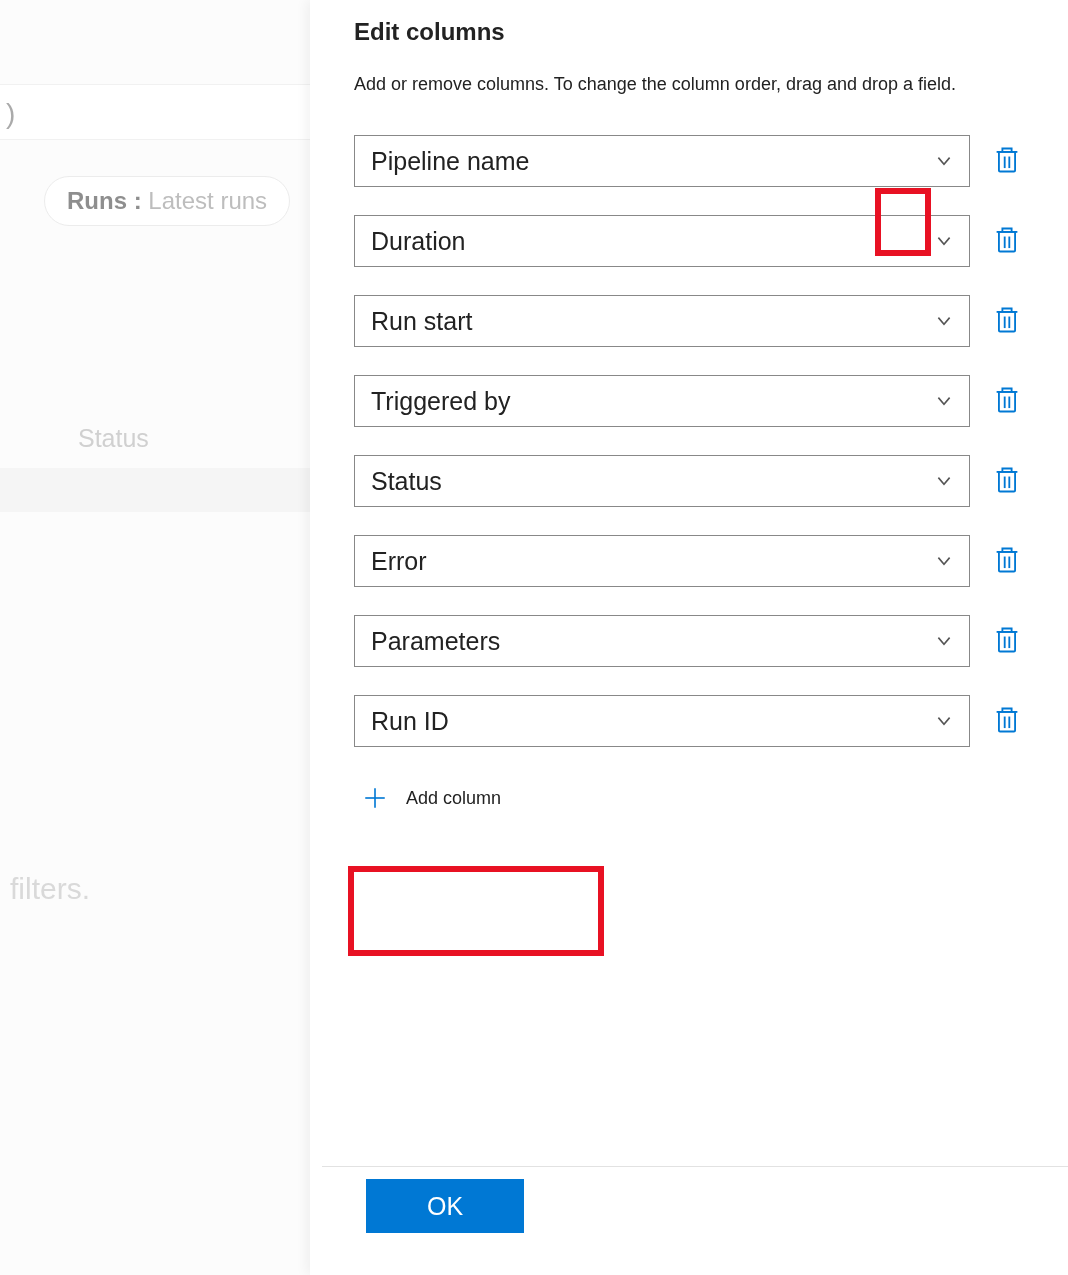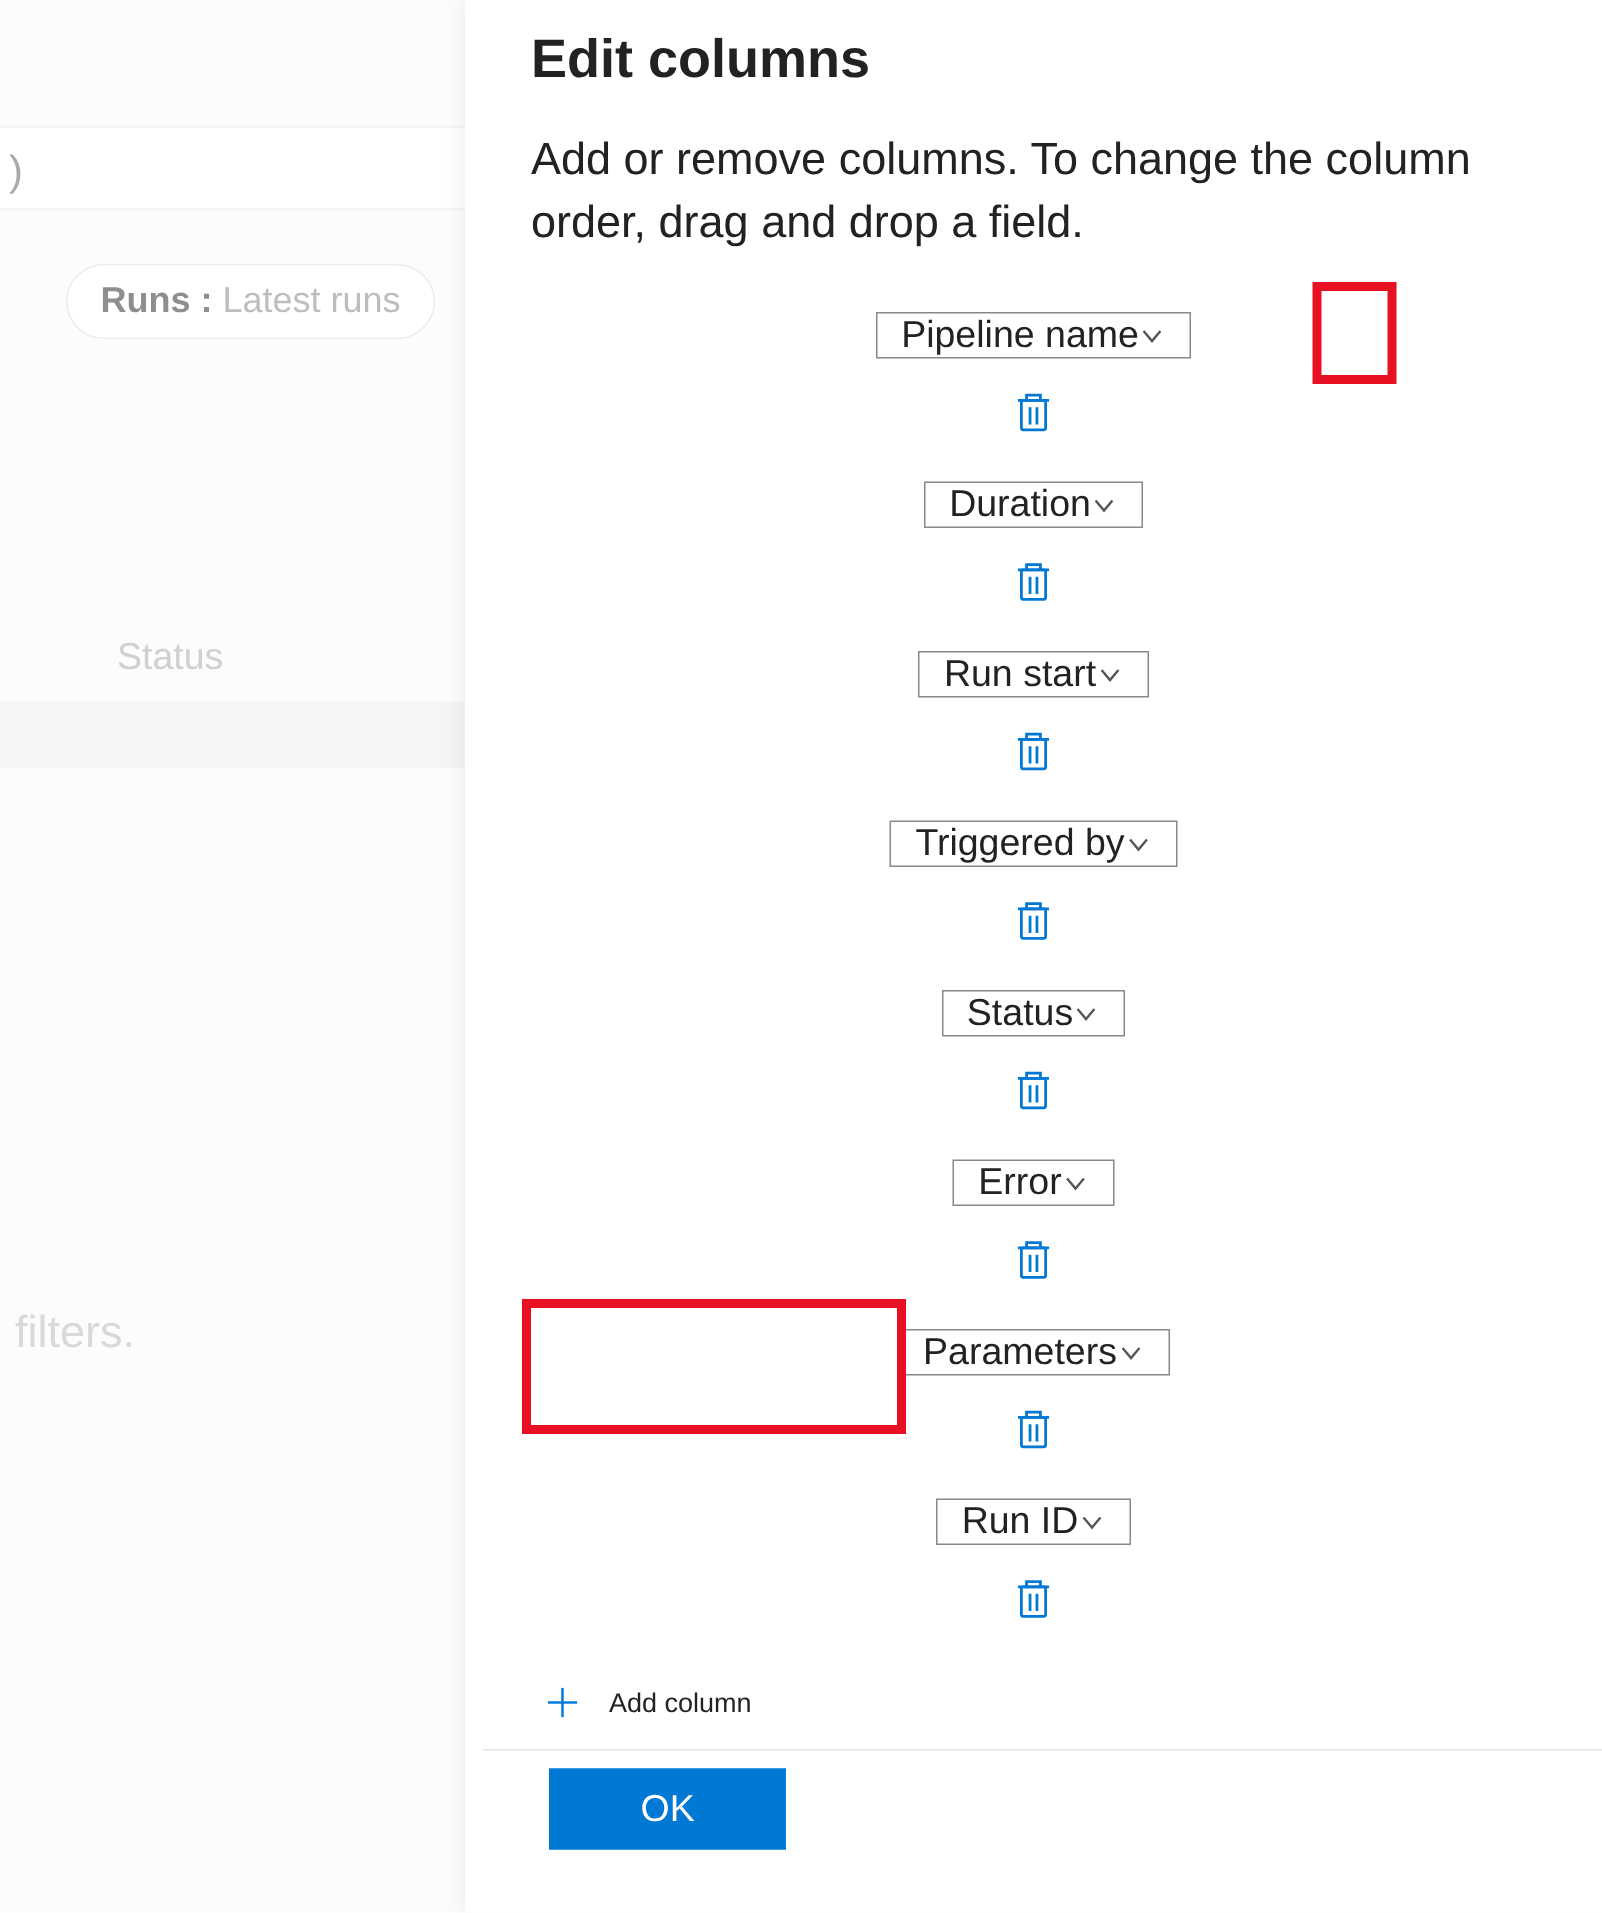--- a/index.html
+++ b/index.html
@@ -91,37 +91,36 @@
       top: 0;
       width: 758px;
       height: 100%;
       background: #fff;
       box-shadow: -3px 0 12px rgba(0,0,0,0.06);
     }
     .panel-inner {
       padding: 18px 44px 0 44px;
     }
     .panel-title {
-      font-size: 36px;
+      font-size: 24px;
       font-weight: 600;
       color: #222;
       margin-bottom: 26px;
     }
     .panel-desc {
-      font-size: 30px;
+      font-size: 18px;
       color: #222;
       line-height: 1.4;
       margin-bottom: 38px;
     }
     .column-row {
       display: flex;
       align-items: center;
       gap: 20px;
       margin-bottom: 28px;
-      flex-direction: column;
     }
     .column-select {
       flex: 1;
       height: 52px;
       border: 1px solid #888;
       background: #fff;
       display: flex;
       align-items: center;
       justify-content: space-between;
       padding: 0 16px;

